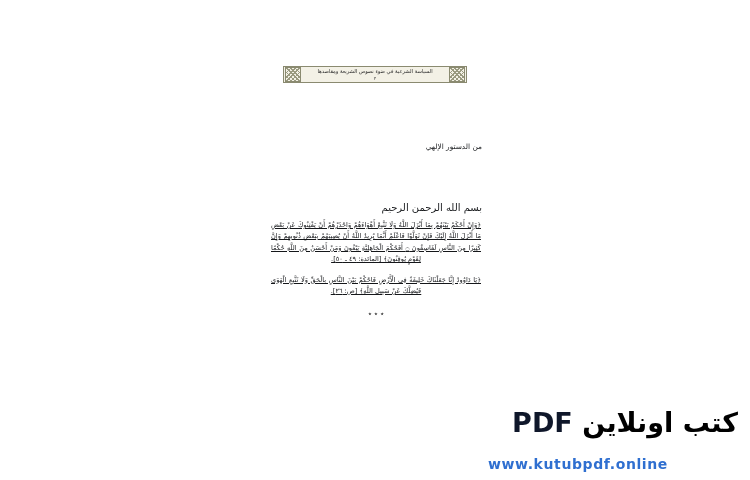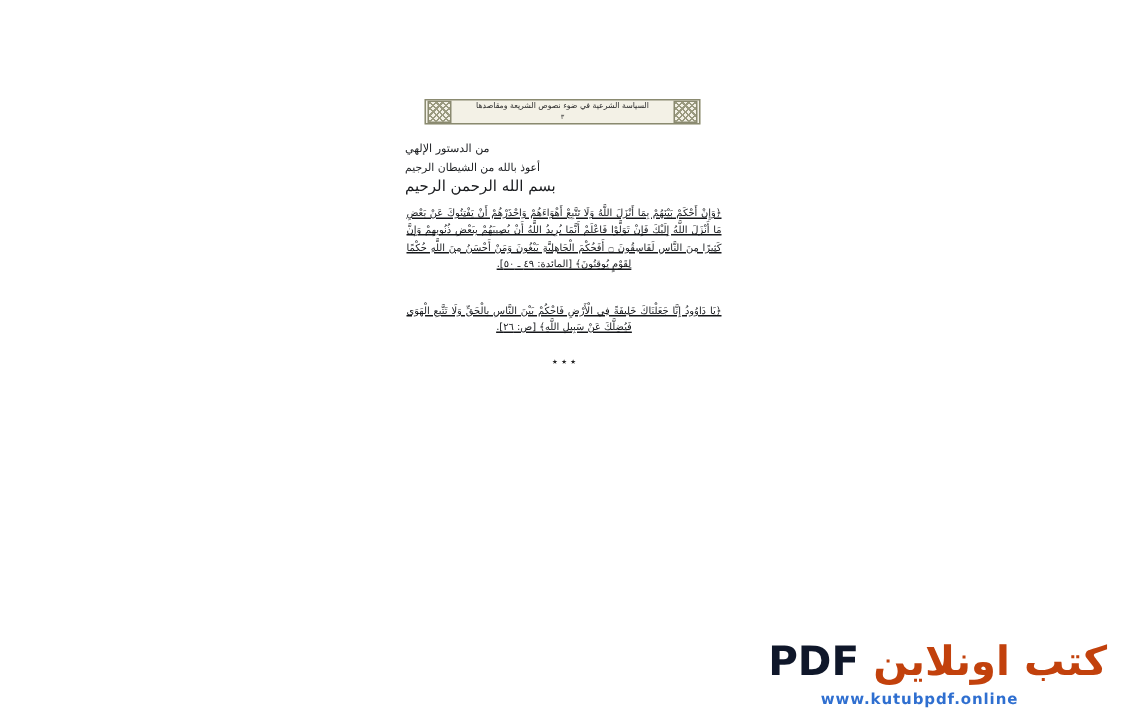--- a/index.html
+++ b/index.html
@@ -71,39 +71,40 @@
     position: absolute;
     left: 270px;
     top: 92px;
     width: 212px;
     text-align: center;
     color: #15171a;
   }
   .line-center {
     font-size: 7.2px;
     line-height: 13px;
-    text-align: left;
+    text-align: right;
     color: #1a1c1f;
     white-space: nowrap;
+    margin-top: 48px;
   }
   .title-small { font-size: 7.4px; }
   .basmala { font-size: 10px; }
 
   .para {
     margin-top: 6px;
     font-size: 6.6px;
     line-height: 11.4px;
     text-align: justify;
     text-align-last: center;
     color: #15171a;
     direction: rtl;
     padding: 0 1px;
     text-decoration: underline;
   }
-  .para-2 { margin-top: 19px; }
+  .para-2 { margin-top: 9px; }
 
   .stars {
     margin-top: 13px;
     font-size: 7px;
     letter-spacing: 3px;
     color: #222;
     text-align: center;
   }
 
   
@@ -115,51 +116,50 @@
     text-align: right;
     user-select: none;
   }
   .wm-main {
     font-size: 27px;
     font-weight: bold;
     line-height: 30px;
     white-space: nowrap;
     direction: rtl;
   }
-  .wm-ar { color: #c2410c; }
+  .wm-ar { color: #000000; }
   .wm-pdf { color: #0f172a; }
   .wm-url {
-    margin-top: 4px;
-    font-size: 10px;
+    margin-top: 18px;
+    font-size: 14px;
     font-weight: bold;
     color: #2f6fd0;
     letter-spacing: 0.6px;
     direction: ltr;
-    text-align: center;
+    text-align: left;
   }
 </style>
 </head>
 <body>
 
 <div class="page">
 
   <div class="header-band">
     <span class="orn"></span>
     <span class="htext">
       <span>السياسة الشرعية في ضوء نصوص الشريعة ومقاصدها</span>
       <span class="sub">٣</span>
     </span>
     <span class="orn"></span>
   </div>
 
   <div class="doc-body">
 
     <div class="line-center title-small">من الدستور الإلهي</div>
 
-    <div class="line-center">أعوذ بالله من الشيطان الرجيم</div>
 
     <div class="line-center basmala">بسم الله الرحمن الرحيم</div>
 
     <div class="para">﴿وَإِنْ أَحْكَمْ بَيْنَهُمْ بِمَا أَنْزَلَ اللَّهُ وَلَا تَتَّبِعْ أَهْوَاءَهُمْ وَاحْذَرْهُمْ أَنْ يَفْتِنُوكَ عَنْ بَعْضِ مَا أَنْزَلَ اللَّهُ إِلَيْكَ فَإِنْ تَوَلَّوْا فَاعْلَمْ أَنَّمَا يُرِيدُ اللَّهُ أَنْ يُصِيبَهُمْ بِبَعْضِ ذُنُوبِهِمْ وَإِنَّ كَثِيرًا مِنَ النَّاسِ لَفَاسِقُونَ ۝ أَفَحُكْمَ الْجَاهِلِيَّةِ يَبْغُونَ وَمَنْ أَحْسَنُ مِنَ اللَّهِ حُكْمًا لِقَوْمٍ يُوقِنُونَ﴾ [المائدة: ٤٩ ـ ٥٠].</div>
 
     <div class="para para-2">﴿يَا دَاوُودُ إِنَّا جَعَلْنَاكَ خَلِيفَةً فِي الْأَرْضِ فَاحْكُمْ بَيْنَ النَّاسِ بِالْحَقِّ وَلَا تَتَّبِعِ الْهَوَى فَيُضِلَّكَ عَنْ سَبِيلِ اللَّهِ﴾ [ص: ٢٦].</div>
 
     <div class="stars">٭ ٭ ٭</div>
 
   </div>

